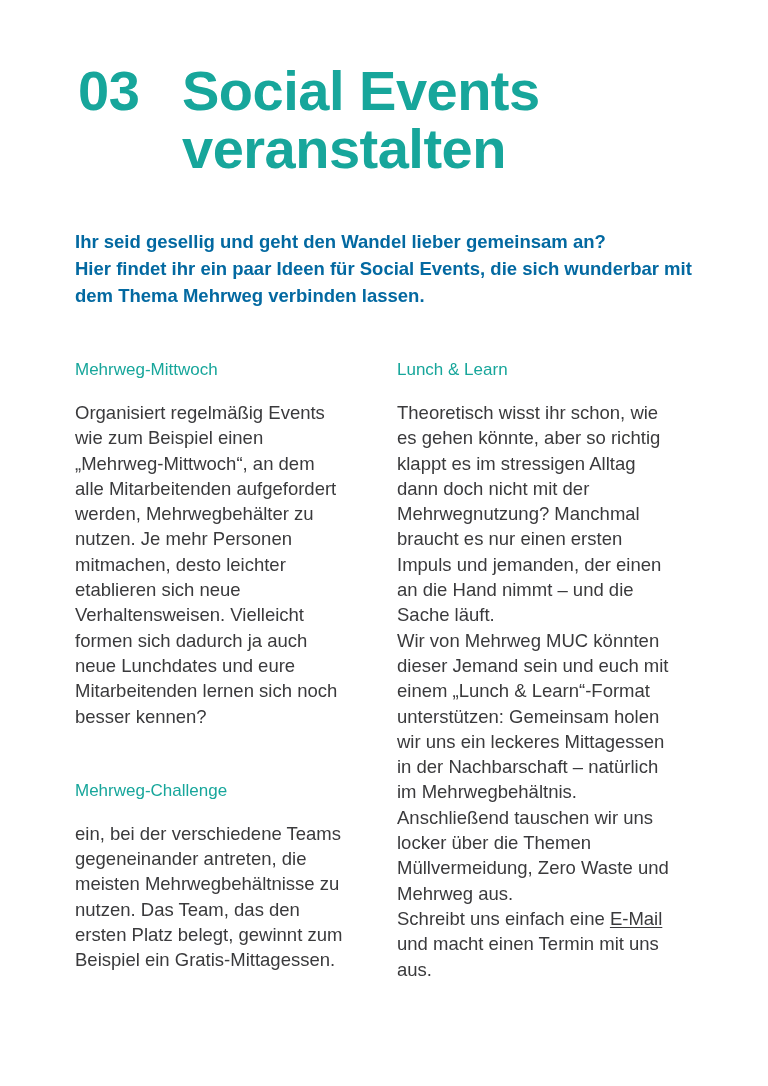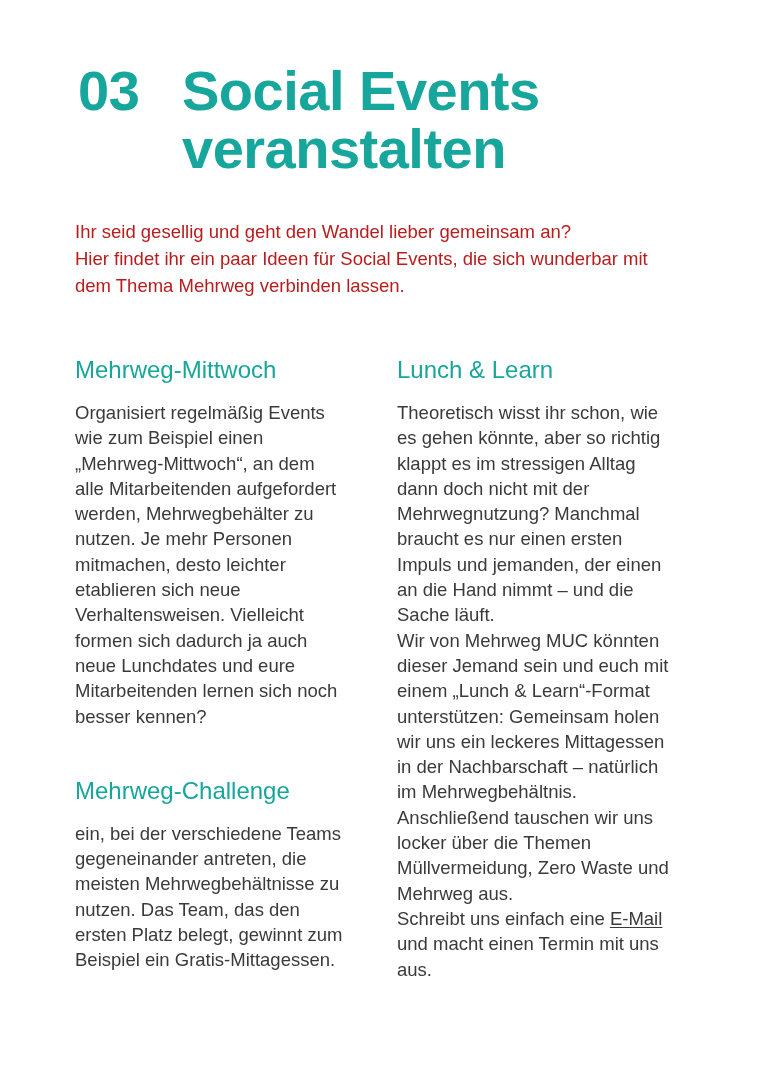--- a/index.html
+++ b/index.html
@@ -38,26 +38,26 @@
     min-width: 104px;
   }
   .title-line-2 {
     padding-left: 104px;
   }
 
   
   .intro {
     position: absolute;
     left: 75px;
-    top: 218px;
+    top: 228px;
     width: 625px;
-    color: #b91c1c;
+    color: #0369a1;
     font-size: 18.5px;
     line-height: 27px;
-    font-weight: 400;
+    font-weight: 700;
   }
   .intro-line { display: block; white-space: nowrap; }
 
   
   .columns {
     position: absolute;
     left: 0;
     top: 356px;
     width: 768px;
   }
@@ -66,21 +66,21 @@
     top: 0;
   }
   .col-left  { left: 75px;  width: 300px; }
   .col-right { left: 397px; width: 300px; }
 
   .section { margin-bottom: 0; }
   .section + .section { margin-top: 48px; }
 
   .section-heading {
     color: #17a69b;
-    font-size: 24px;
+    font-size: 17px;
     line-height: 28px;
     font-weight: 400;
     margin: 0 0 16px 0;
     white-space: nowrap;
   }
   .section-body {
     color: #3a3a3c;
     font-size: 18.5px;
     line-height: 25.3px;
     font-weight: 400;

